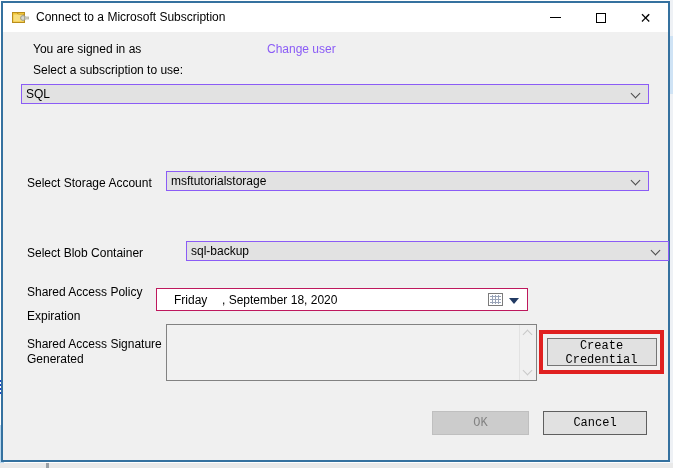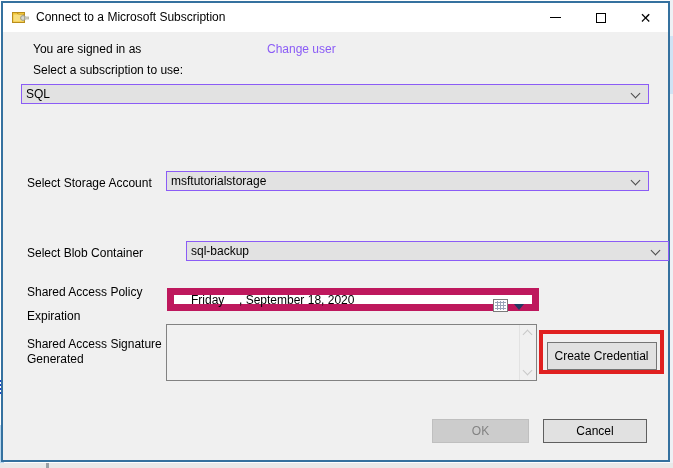--- a/index.html
+++ b/index.html
@@ -54,22 +54,22 @@
     display:flex; align-items:center; padding-left:4px; cursor:default;
   }
   .combo .chev {
     position:absolute; right:9px; top:5px; width:7px; height:7px;
     border-right:1px solid #4a4a4a; border-bottom:1px solid #4a4a4a;
     transform:rotate(45deg);
   }
 
   
   .datepicker {
-    position:absolute; left:164px; top:256px; width:372px; height:23px;
-    background:#FFFFFF; border:7px solid #be185d;
+    position:absolute; left:153px; top:256px; width:372px; height:23px;
+    background:#FFFFFF; border:1px solid #be185d;
     display:flex; align-items:center; padding-left:17px;
   }
   .dp-day { display:inline-block; width:48px; }
   .dp-cal { position:absolute; right:24px; top:4px; width:15px; height:13px; }
   .dp-arrow {
     position:absolute; right:8px; top:9px; width:0; height:0;
     border-left:5px solid transparent; border-right:5px solid transparent;
     border-top:6px solid #213a63;
   }
 
@@ -80,22 +80,22 @@
   }
   .sb { position:absolute; right:0; top:0; width:17px; height:100%;
         background:#F0F0F0; border-left:1px solid #e2e2e2; }
   .sb-chev { position:absolute; left:4px; width:7px; height:7px;
              border-right:1.4px solid #c9c9c9; border-bottom:1.4px solid #c9c9c9; }
   .sb-up   { top:6px;    transform:rotate(-135deg); }
   .sb-down { bottom:6px; transform:rotate(45deg); }
 
   
   .btn {
-    font-family:Liberation Sans, sans-serif; font-size:12px;
-    background:#E1E1E1; border:1px solid #757575; cursor:default;margin-top:8px;
+    font-family:Liberation Mono, monospace; font-size:12px;
+    background:#E1E1E1; border:1px solid #757575; cursor:default;
   }
   .red-box {
     position:absolute; left:536px; top:298px; width:125px; height:44px;
     border:4px solid #E02020; display:flex; align-items:center; justify-content:center;
     background:transparent;
   }
   .btn-create { width:110px; height:28px; }
   .btn-ok {
     position:absolute; left:429px; top:379px; width:97px; height:24px;
     background:#CCCCCC; border:1px solid #BFBFBF; color:#838383;

